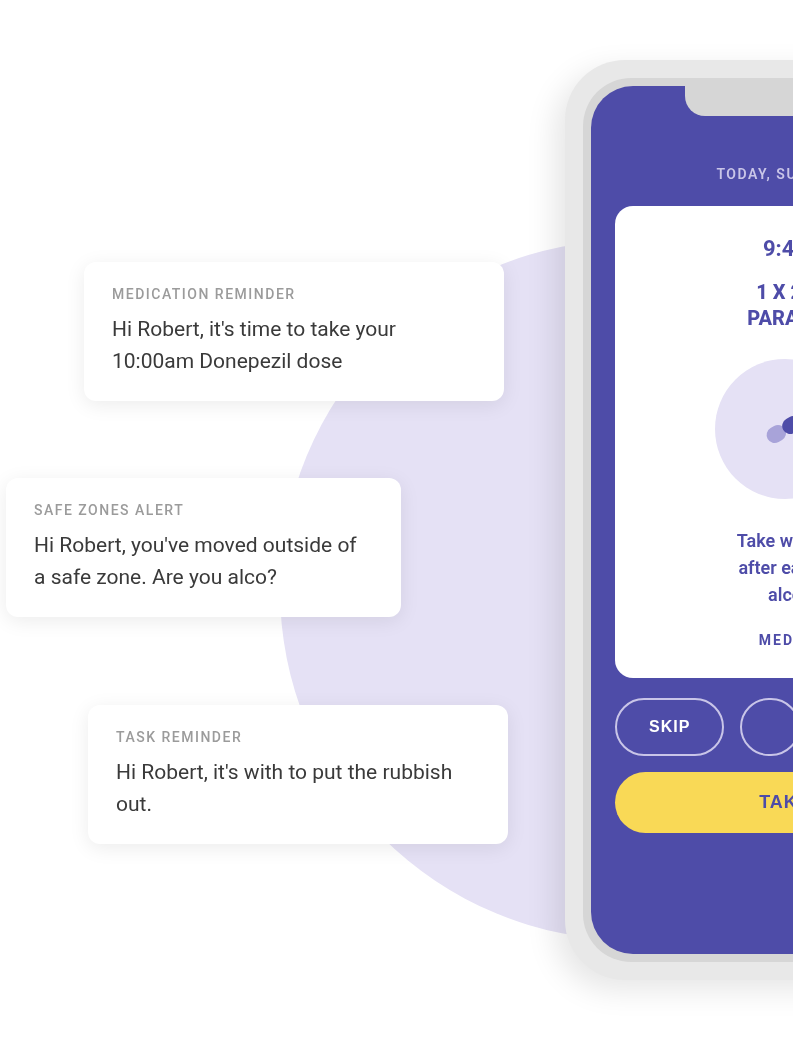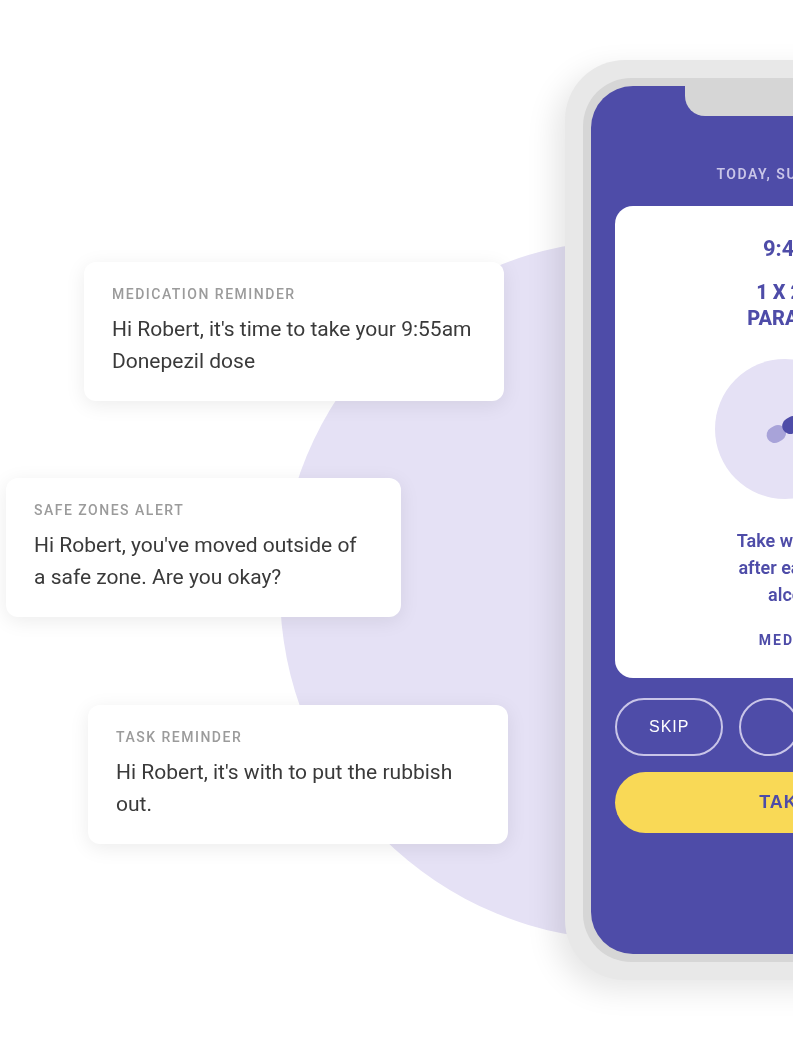--- a/index.html
+++ b/index.html
@@ -158,21 +158,21 @@
     .button-row {
       display: flex;
       gap: 16px;
       margin-top: 20px;
     }
     .skip-btn {
       border: 2px solid #C9C5E8;
       background: transparent;
       color: #fff;
       font-size: 16px;
-      font-weight: 400;
+      font-weight: 700;
       letter-spacing: 1px;
       padding: 18px 32px;
       border-radius: 30px;
       cursor: pointer;
     }
     .secondary-btn {
       border: 2px solid #C9C5E8;
       background: transparent;
       border-radius: 30px;
       width: 60px;
@@ -193,26 +193,26 @@
       text-align: center;
     }
   </style>
 </head>
 <body>
 
 <div class="bg-circle"></div>
 
 <div class="notification-card card-1">
   <div class="card-label">MEDICATION REMINDER</div>
-  <div class="card-text">Hi Robert, it's time to take your 9:55am Donepezil dose</div>
+  <div class="card-text">Hi Robert, it's time to take your 10:00am Donepezil dose</div>
 </div>
 
 <div class="notification-card card-2">
   <div class="card-label">SAFE ZONES ALERT</div>
-  <div class="card-text">Hi Robert, you've moved outside of a safe zone. Are you okay?</div>
+  <div class="card-text">Hi Robert, you've moved outside of a safe zone. Are you alco?</div>
 </div>
 
 <div class="notification-card card-3">
   <div class="card-label">TASK REMINDER</div>
   <div class="card-text">Hi Robert, it's with to put the rubbish out.</div>
 </div>
 
 <div class="phone-frame">
   <div class="phone-inner">
     <div class="phone-screen">

